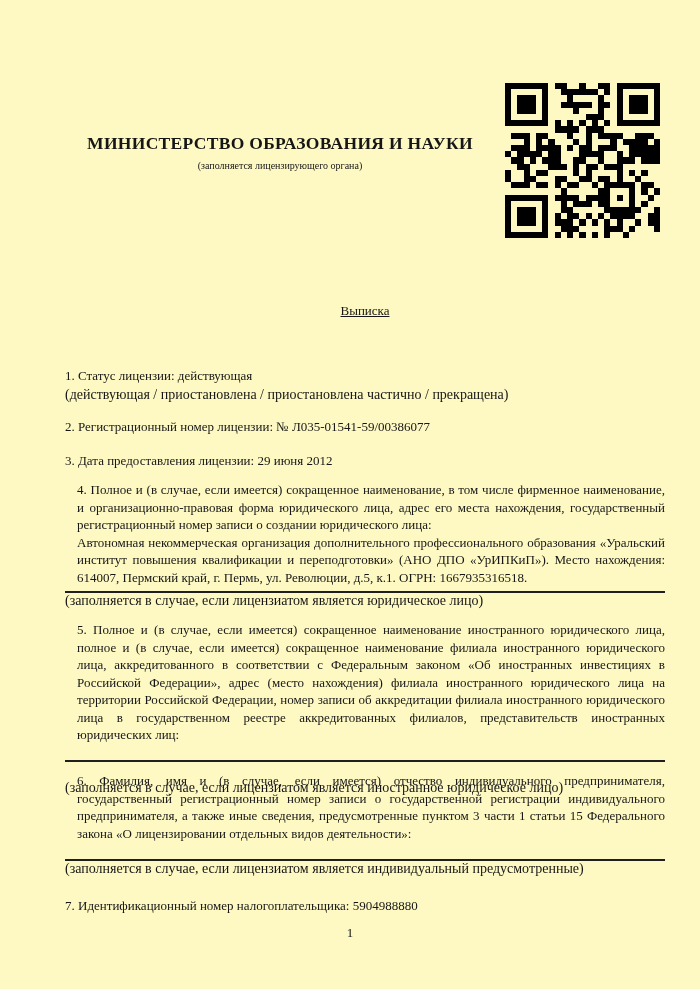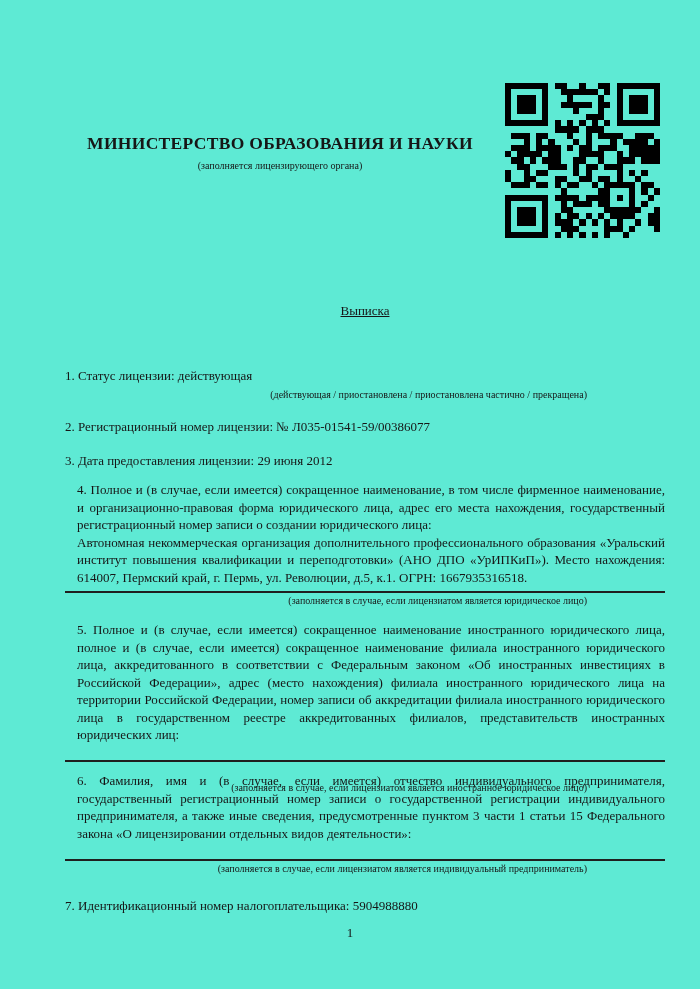--- a/index.html
+++ b/index.html
@@ -1,19 +1,19 @@
 <!DOCTYPE html>
 <html lang="ru"><head>
 <meta charset="utf-8">
 <style>
   html,body{margin:0;padding:0;background:#ffffff;}
   .page{
     position:relative;
     width:700px;height:989px;
-    background:#5eead4;
+    background:#fef9c3;
     font-family:"Liberation Serif","DejaVu Serif",serif;
     color:#161616;
     overflow:hidden;
   }
   .qr{
     position:absolute;left:505px;top:83px;width:155px;height:155px;
   }
   .qr svg{display:block;width:155px;height:155px;}
   .ministry{
     position:absolute;left:65px;top:130px;width:430px;
@@ -27,21 +27,21 @@
     position:absolute;left:65px;top:301px;width:600px;
     text-align:center;font-size:13px;line-height:19.5px;text-decoration:underline;
   }
   .section{
     position:absolute;left:65px;width:600px;
     font-size:13px;line-height:17.5px;
   }
   .just{text-align:justify;margin-left:12px;}
   .rule{border-top:2px solid #1f1f1f;height:0;}
   .small-caption{
-    font-size:10px;line-height:12px;text-align:right;
+    font-size:14px;line-height:12px;text-align:left;
     padding-right:78px; 
   }
   #item1{top:367px;}
   #item1 .small-caption{margin-top:4px;}
   #item2{top:418px;}
   #item3{top:452px;}
   #item4{top:481px;}
   #item4 .rule{margin-top:5px;}
   #item4 .small-caption{margin-top:2px;}
   #item5{top:621px;}
@@ -427,21 +427,21 @@
 
   <div class="section" id="item5">
     <div class="just">5. Полное и (в случае, если имеется) сокращенное наименование иностранного юридического лица, полное и (в случае, если имеется) сокращенное наименование филиала иностранного юридического лица, аккредитованного в соответствии с Федеральным законом «Об иностранных инвестициях в Российской Федерации», адрес (место нахождения) филиала иностранного юридического лица на территории Российской Федерации, номер записи об аккредитации филиала иностранного юридического лица в государственном реестре аккредитованных филиалов, представительств иностранных юридических лиц:</div>
     <div class="rule"></div>
     <div class="small-caption">(заполняется в случае, если лицензиатом является иностранное юридическое лицо)</div>
   </div>
 
   <div class="section" id="item6">
     <div class="just">6. Фамилия, имя и (в случае, если имеется) отчество индивидуального предпринимателя, государственный регистрационный номер записи о государственной регистрации индивидуального предпринимателя, а также иные сведения, предусмотренные пунктом 3 части 1 статьи 15 Федерального закона «О лицензировании отдельных видов деятельности»:</div>
     <div class="rule"></div>
-    <div class="small-caption">(заполняется в случае, если лицензиатом является индивидуальный предприниматель)</div>
+    <div class="small-caption">(заполняется в случае, если лицензиатом является индивидуальный предусмотренные)</div>
   </div>
 
   <div class="section" id="item7">
     <div>7. Идентификационный номер налогоплательщика: 5904988880</div>
   </div>
 
   <div class="page-number">1</div>
 
 </div>
 

